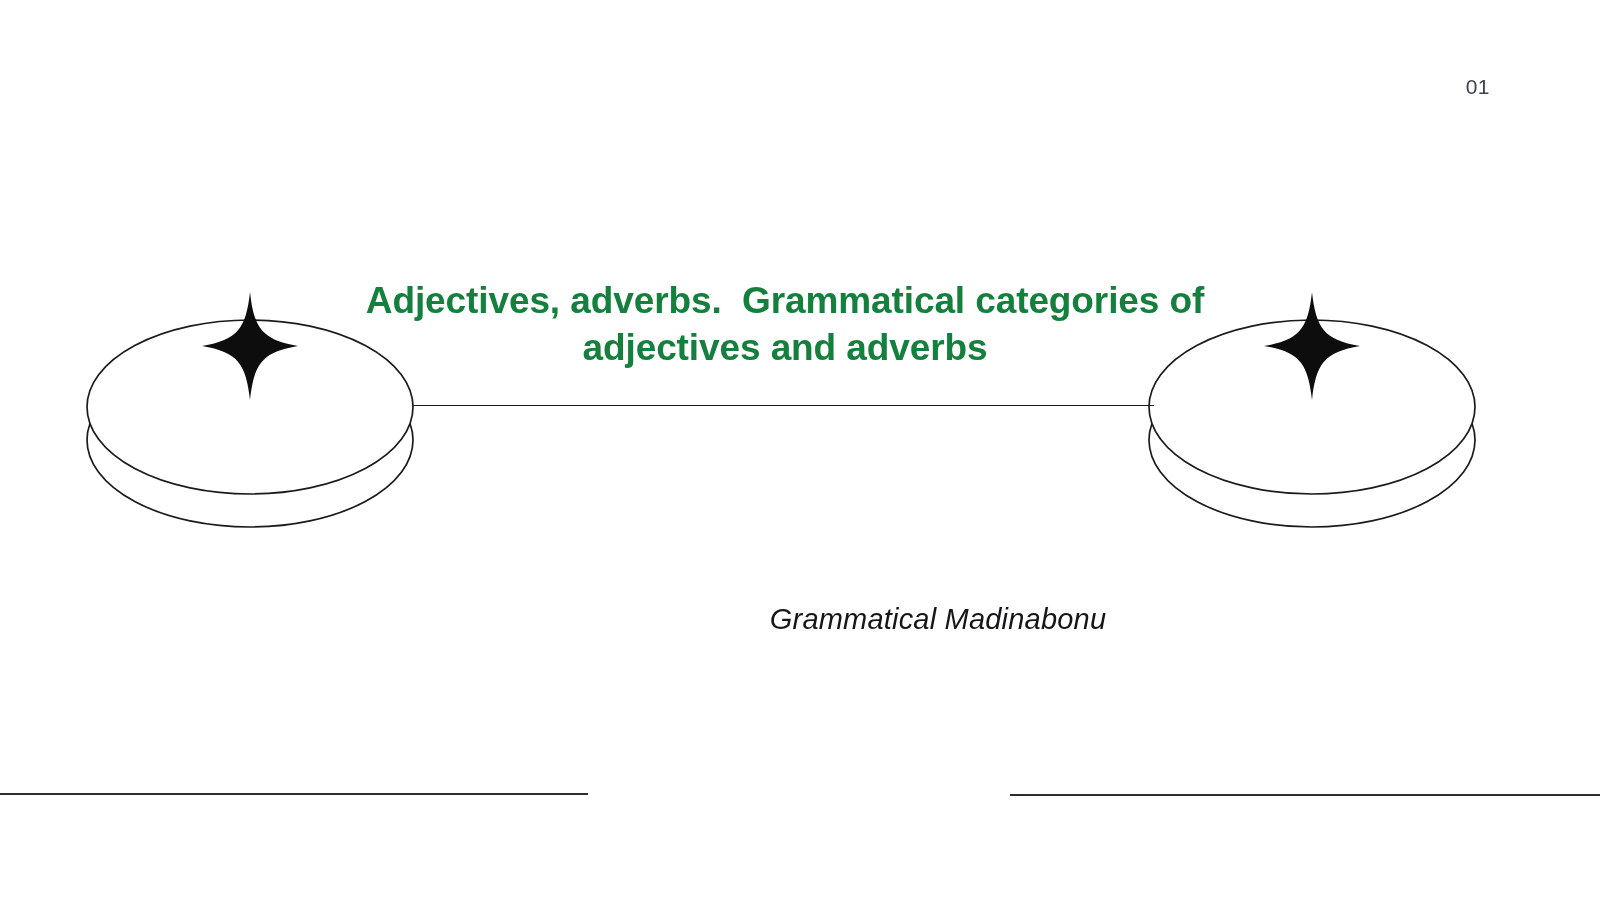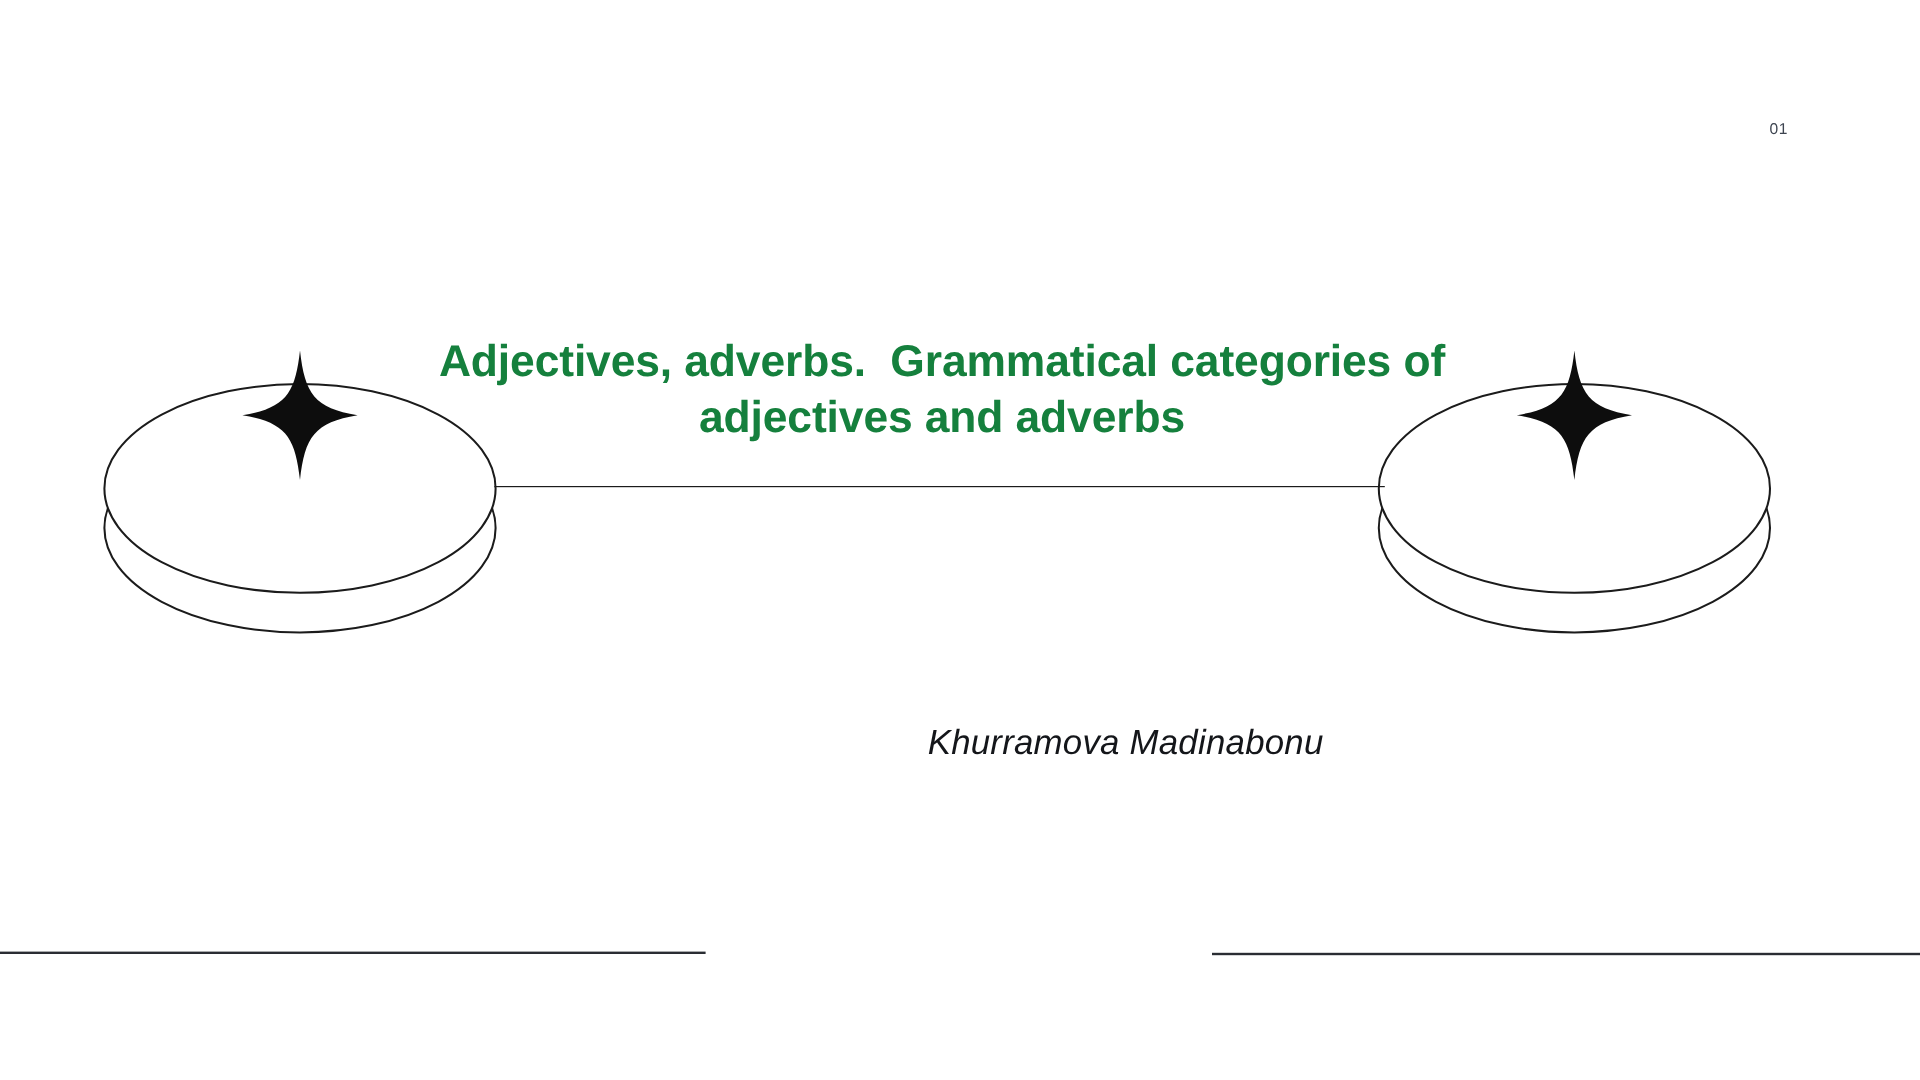--- a/index.html
+++ b/index.html
@@ -18,23 +18,23 @@
 
   .slide {
     position: absolute;
     inset: 0;
     background: #ffffff;
   }
 
   
   .page-number {
     position: absolute;
-    top: 100px;
+    top: 75px;
     right: 110px;
-    font-size: 13px;
+    font-size: 21px;
     letter-spacing: 0.5px;
     color: #3d4450;
     font-family: "Liberation Sans", sans-serif;
     font-weight: 400;
     user-select: none;
   }
 
   
   .deco {
     position: absolute;
@@ -136,19 +136,19 @@
     </svg>
   </div>
 
   <div class="connector"></div>
 
   <div class="title-block">
     <h1 class="title">Adjectives, adverbs.  Grammatical categories of adjectives and adverbs</h1>
   </div>
 
   <div class="author-block">
-    <p class="author">Khurramova Madinabonu</p>
+    <p class="author">Grammatical Madinabonu</p>
   </div>
 
   <div class="rule rule-left"></div>
   <div class="rule rule-right"></div>
 
 </div>
 
 </body></html>

